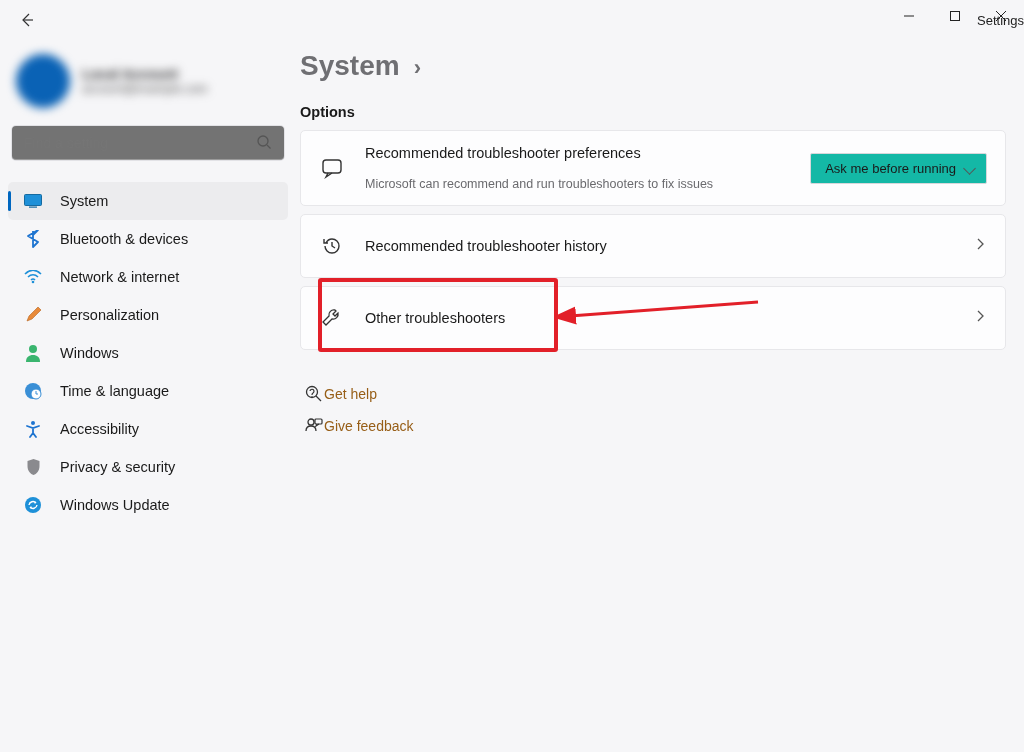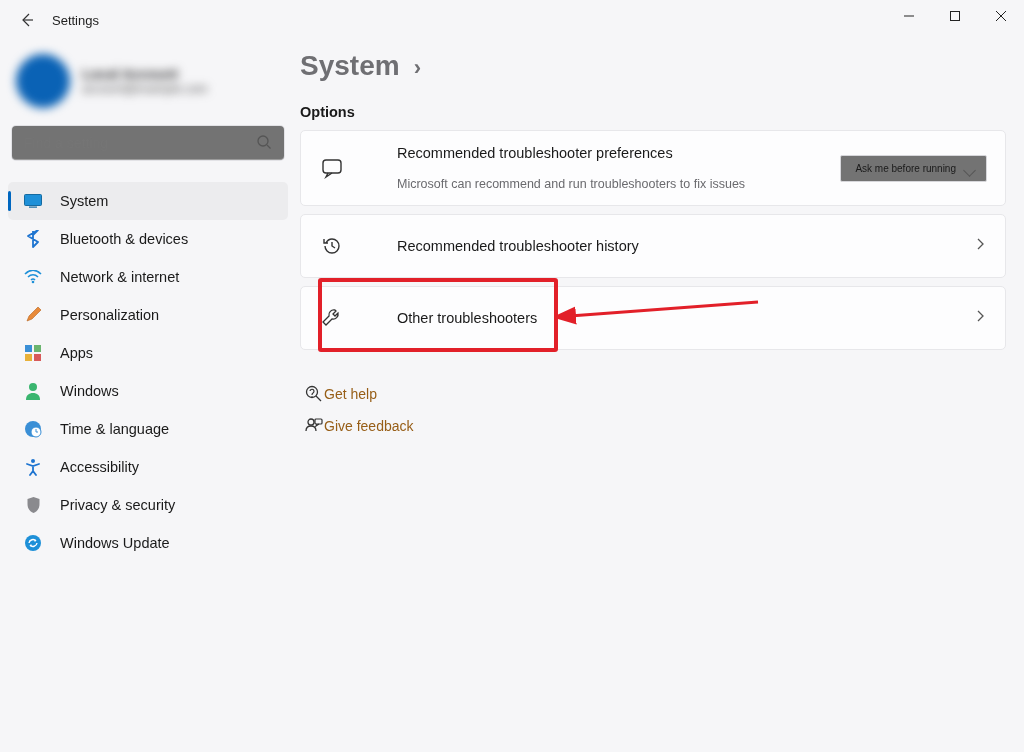--- a/index.html
+++ b/index.html
@@ -10,20 +10,21 @@
     width: 1024px;
     height: 752px;
     overflow: hidden;
     position: relative;
   }
   .titlebar {
     height: 40px;
     display: flex;
     align-items: center;
     padding-left: 14px;
+    justify-content: space-between;
   }
   .back-btn {
     width: 26px; height: 26px;
     display: flex; align-items: center; justify-content: center;
     margin-right: 12px;
     cursor: pointer;
   }
   .app-title { font-size: 13px; color: #222; }
   .win-controls {
     position: absolute;
@@ -119,37 +120,36 @@
   .card {
     background: #fdfdfe;
     border: 1px solid #e7e7ea;
     border-radius: 5px;
     display: flex;
     align-items: center;
     padding: 14px 18px;
     margin-bottom: 8px;
     min-height: 64px;
     cursor: pointer;
-    gap: 32px;
   }
   .card .cicon {
     width: 26px; height: 26px;
     margin-right: 20px;
     display:flex;align-items:center;justify-content:center;
     color:#333;
   }
   .card .ctext { flex: 1; }
   .card .ctitle { font-size: 14.5px; color:#1a1a1a; }
   .card .csub { font-size: 12.5px; color: #6a6a6e; margin-top: 16px; }
   .dropdown {
     border: 1px solid #d7d7db;
-    background: #737373;
+    background: #14b8a6;
     border-radius: 2px;
     padding: 7px 30px 7px 14px;
-    font-size: 10px;
+    font-size: 13px;
     position: relative;
     cursor: pointer;
   }
   .dropdown::after {
     content: "";
     position: absolute;
     right: 12px; top: 14px;
     width: 8px; height: 8px;
     border-right: 1.5px solid #555;
     border-bottom: 1.5px solid #555;
@@ -257,31 +257,20 @@
       <li class="nav-item">
         <span class="nicon">
             <svg width="18" height="18" viewBox="0 0 18 18">
               <path d="M3 15l2-5 9-9 3 3-9 9-5 2z" fill="#e88a3a" stroke="#b56420" stroke-width="0.6"></path>
             </svg>
           </span>
         <span>Personalization</span>
       </li>
       <li class="nav-item">
         <span class="nicon">
-            <svg width="16" height="16" viewBox="0 0 16 16">
-              <rect x="0" y="0" width="7" height="7" fill="#3a8fd6"></rect>
-              <rect x="9" y="0" width="7" height="7" fill="#6bb56f"></rect>
-              <rect x="0" y="9" width="7" height="7" fill="#e8b13a"></rect>
-              <rect x="9" y="9" width="7" height="7" fill="#d85a5a"></rect>
-            </svg>
-          </span>
-        <span>Apps</span>
-      </li>
-      <li class="nav-item">
-        <span class="nicon">
             <svg width="16" height="18" viewBox="0 0 16 18">
               <circle cx="8" cy="5" r="4" fill="#3ab56f"></circle>
               <path d="M1 18c0-5 3-7 7-7s7 2 7 7" fill="#3ab56f"></path>
             </svg>
           </span>
         <span>Windows</span>
       </li>
       <li class="nav-item">
         <span class="nicon">
             <svg width="18" height="18" viewBox="0 0 18 18">

